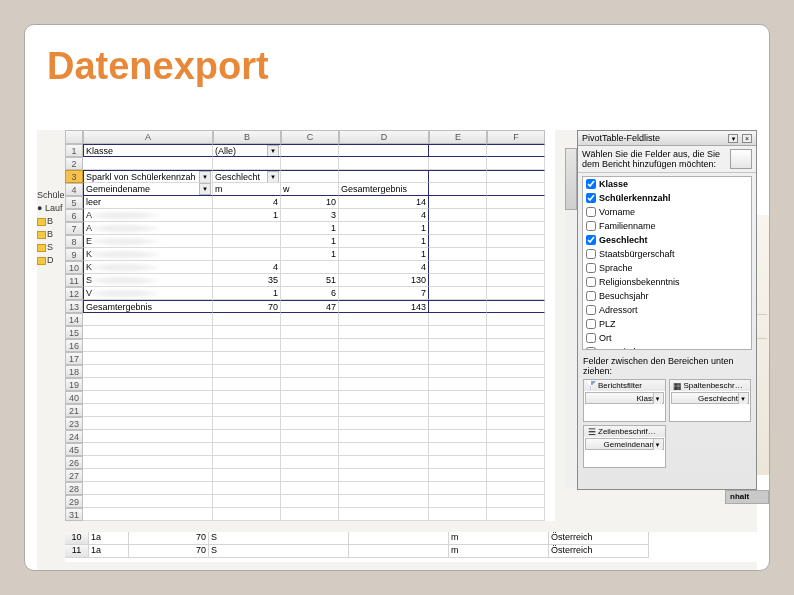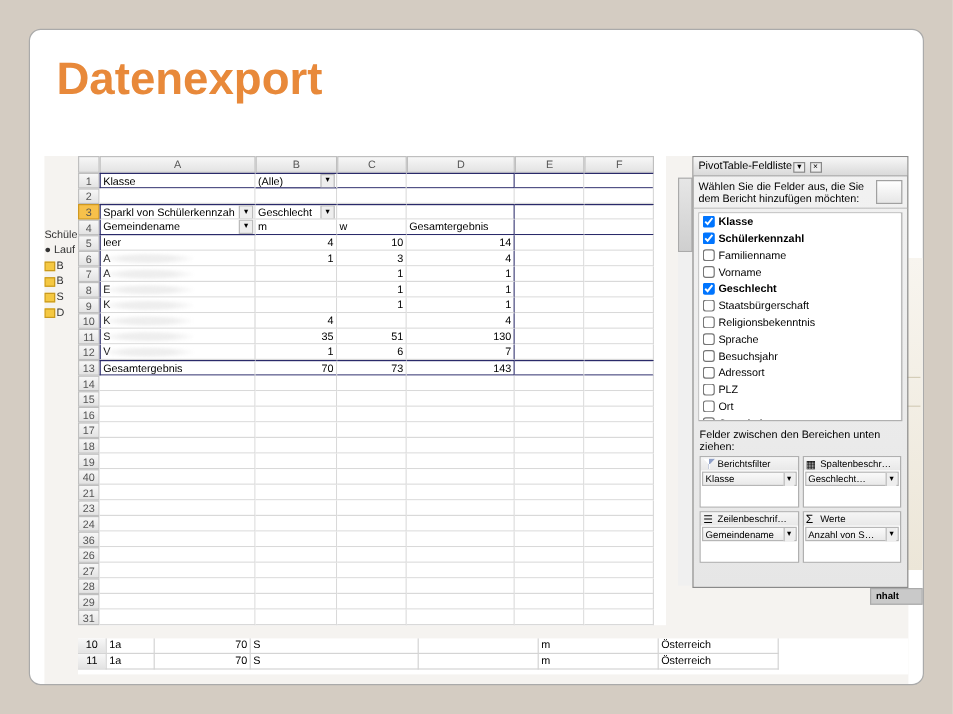--- a/index.html
+++ b/index.html
@@ -113,21 +113,21 @@
     position: absolute;
     right: 0; top: 0; width: 180px; height: 360px;
     background: linear-gradient(#f2f2f2,#e6e6e6);
     border: 1px solid #8a8a8a;
     font-size: 9px;
   }
   .pivot-title {
     background: linear-gradient(#f7f7f7,#d9d9d9);
     padding: 2px 4px;
     border-bottom: 1px solid #a8a8a8;
-    display: flex; 
+    display: flex; justify-content: space-between;
   }
   .pivot-title .win-btns span {
     display: inline-block; width: 10px; height: 9px;
     border: 1px solid #888; background: #eee;
     font-size: 7px; text-align: center; line-height: 8px;
     margin-left: 1px;
   }
   .pivot-hint {
     padding: 3px 4px; display: flex; gap: 4px; align-items: center;
     border-bottom: 1px solid #c4c4c4;
@@ -148,20 +148,21 @@
   .field input { width: 10px; height: 10px; }
   .field .fname { font-size: 9px; }
   .field .bold { font-weight: bold; }
   .areas-label { padding: 3px 5px; }
   .areas {
     display: grid; grid-template-columns: 1fr 1fr;
     gap: 3px; padding: 0 5px 5px 5px;
   }
   .area {
     border: 1px solid #b0b0b0;
+    text-align: right;
   }
   .area-head {
     background: linear-gradient(#f5f5f5,#e8e8e8);
     padding: 1px 2px;
     display: flex; align-items: center; gap: 2px;
     font-size: 8px;
   }
   .area-head .aicon {
     display: inline-block; width: 10px; height: 9px;
   }
@@ -350,21 +351,21 @@
             <div class="cell cB num">1</div>
             <div class="cell cC num">6</div>
             <div class="cell cD num b-right">7</div>
             <div class="cell cE"></div>
             <div class="cell cF"></div>
           </div>
           <div class="sheet-row">
             <div class="rownum">13</div>
             <div class="cell cA b-left b-top b-bot">Gesamtergebnis</div>
             <div class="cell cB num b-top b-bot">70</div>
-            <div class="cell cC num b-top b-bot">73</div>
+            <div class="cell cC num b-top b-bot">47</div>
             <div class="cell cD num b-right b-top b-bot">143</div>
             <div class="cell cE b-top b-bot"></div>
             <div class="cell cF b-top b-bot"></div>
           </div>
           <div class="sheet-row">
             <div class="rownum">14</div>
             <div class="cell cA"></div>
             <div class="cell cB"></div>
             <div class="cell cC"></div>
             <div class="cell cD"></div>
@@ -446,21 +447,21 @@
           <div class="sheet-row">
             <div class="rownum">24</div>
             <div class="cell cA"></div>
             <div class="cell cB"></div>
             <div class="cell cC"></div>
             <div class="cell cD"></div>
             <div class="cell cE"></div>
             <div class="cell cF"></div>
           </div>
           <div class="sheet-row">
-            <div class="rownum">36</div>
+            <div class="rownum">45</div>
             <div class="cell cA"></div>
             <div class="cell cB"></div>
             <div class="cell cC"></div>
             <div class="cell cD"></div>
             <div class="cell cE"></div>
             <div class="cell cF"></div>
           </div>
           <div class="sheet-row">
             <div class="rownum">26</div>
             <div class="cell cA"></div>
@@ -533,41 +534,41 @@
           <div class="field">
             <input type="checkbox" checked="" style="">
             <span class="fname bold">Klasse</span>
           </div>
           <div class="field">
             <input type="checkbox" checked="" style="">
             <span class="fname bold">Schülerkennzahl</span>
           </div>
           <div class="field">
             <input type="checkbox" style="">
+            <span class="fname">Vorname</span>
+          </div>
+          <div class="field">
+            <input type="checkbox" style="">
             <span class="fname">Familienname</span>
-          </div>
-          <div class="field">
-            <input type="checkbox" style="">
-            <span class="fname">Vorname</span>
           </div>
           <div class="field">
             <input type="checkbox" checked="" style="">
             <span class="fname bold">Geschlecht</span>
           </div>
           <div class="field">
             <input type="checkbox" style="">
             <span class="fname">Staatsbürgerschaft</span>
           </div>
           <div class="field">
             <input type="checkbox" style="">
+            <span class="fname">Sprache</span>
+          </div>
+          <div class="field">
+            <input type="checkbox" style="">
             <span class="fname">Religionsbekenntnis</span>
-          </div>
-          <div class="field">
-            <input type="checkbox" style="">
-            <span class="fname">Sprache</span>
           </div>
           <div class="field">
             <input type="checkbox" style="">
             <span class="fname">Besuchsjahr</span>
           </div>
           <div class="field">
             <input type="checkbox" style="">
             <span class="fname">Adressort</span>
           </div>
           <div class="field">
@@ -605,29 +606,20 @@
         </div>
         <div class="area">
           <div class="area-head">
               <span class="aicon ic-row"></span>
               <span>Zeilenbeschrif…</span>
             </div>
           <div class="area-body">
               <div class="chip">Gemeindename</div>
             </div>
         </div>
-        <div class="area">
-          <div class="area-head">
-              <span class="aicon ic-sum"></span>
-              <span>Werte</span>
-            </div>
-          <div class="area-body">
-              <div class="chip">Anzahl von S…</div>
-            </div>
-        </div>
       </div>
     </div>
 
     <div class="bottom-strip" id="bottom-strip">
         <div class="srow">
           <div class="sc" style="width: 24px; background: linear-gradient(rgb(247, 247, 247), rgb(227, 227, 227)); text-align: center;">10</div>
           <div class="sc" style="width: 40px;">1a</div>
           <div class="sc" style="width: 80px; text-align: right;">70</div>
           <div class="sc" style="width: 140px;">S</div>
           <div class="sc" style="width: 100px;"></div>

